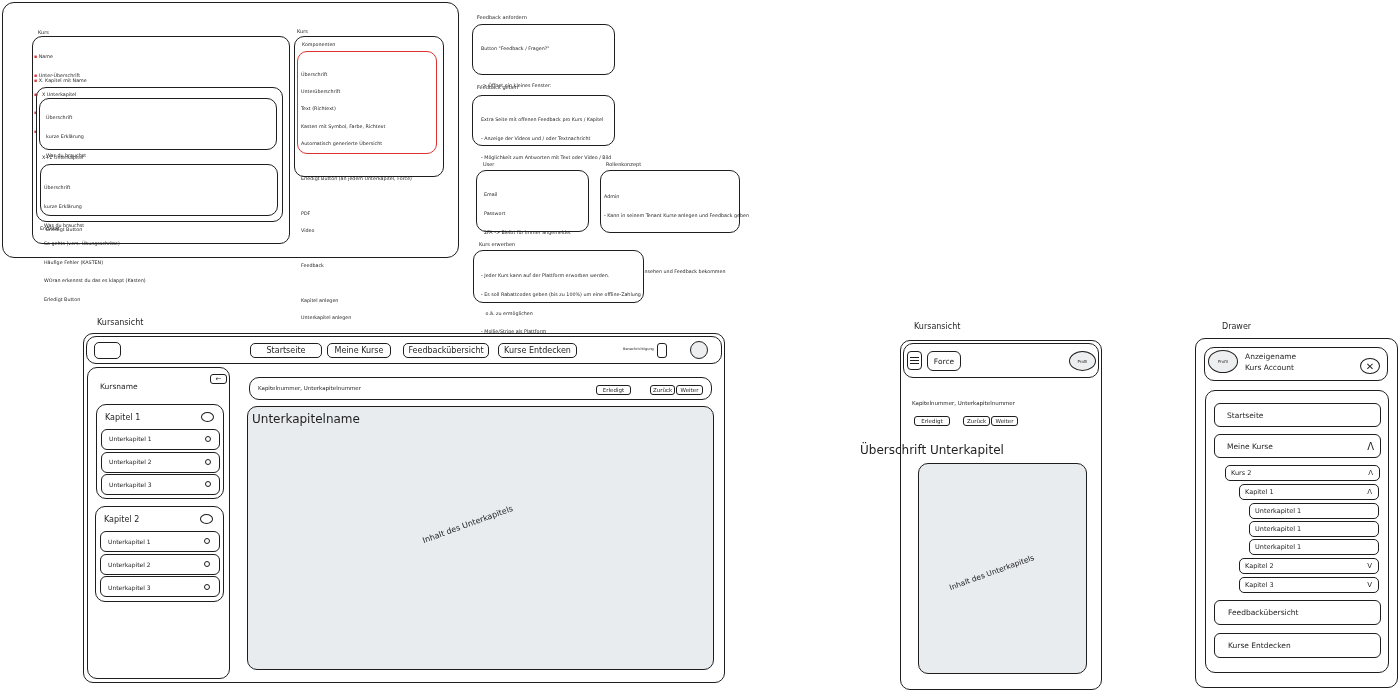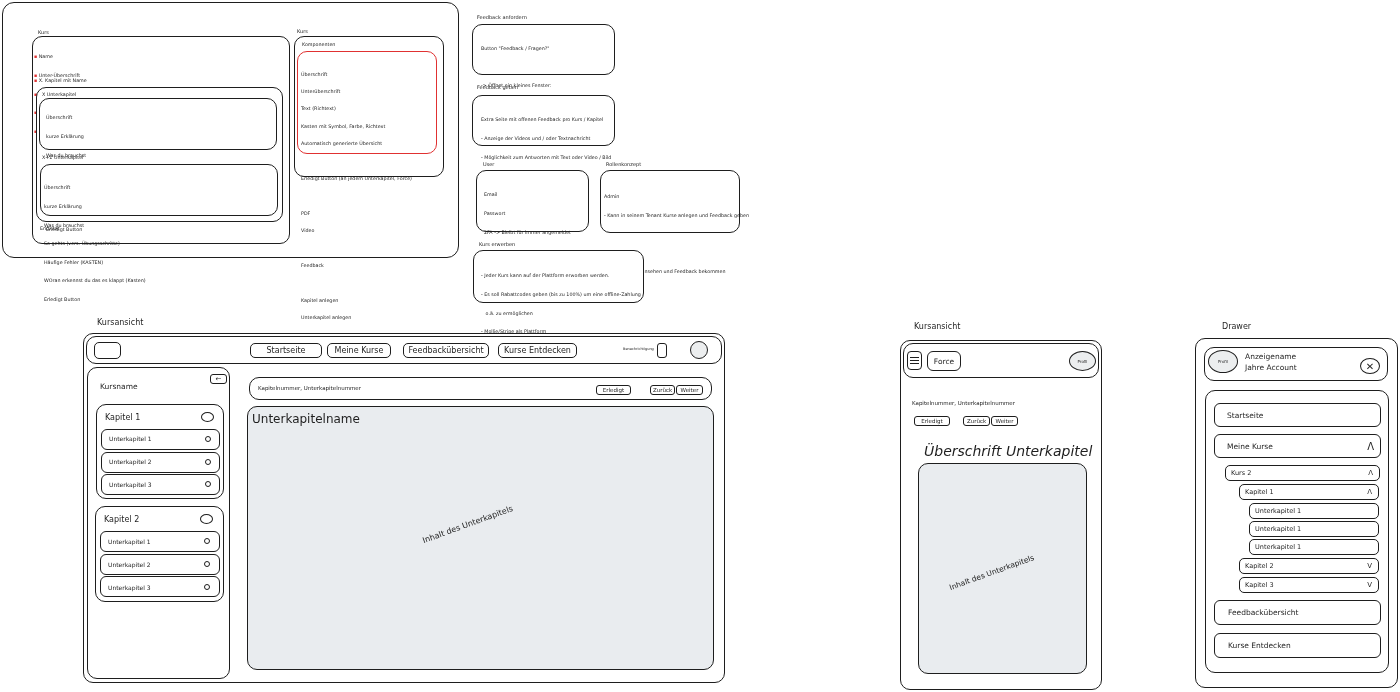--- a/index.html
+++ b/index.html
@@ -217,32 +217,32 @@
 <div class="lbl" style="left:912px;top:400px;font-size:5.5px;">Kapitelnummer, Unterkapitelnummer</div>
 <div class="btn" style="left:914px;top:416px;width:36px;height:10px;font-size:5.5px;border-radius:3px;">
     <span>Erledigt</span>
   </div>
 <div class="btn" style="left:963px;top:416px;width:27px;height:10px;font-size:5.5px;border-radius:3px;">
     <span>Zurück</span>
   </div>
 <div class="btn" style="left:991px;top:416px;width:27px;height:10px;font-size:5.5px;border-radius:3px;">
     <span>Weiter</span>
   </div>
-<div class="lbl" style="left:924px;top:443px;font-size:14px;font-style:italic;">Überschrift Unterkapitel</div>
+<div class="lbl" style="left:860px;top:443px;font-size:12px;">Überschrift Unterkapitel</div>
 <div class="box gray" style="left:918px;top:463px;width:169px;height:211px;"></div>
 <div class="rotated" style="left:947px;top:568px;font-size:7.5px;">Inhalt des Unterkapitels</div>
 
 <div class="lbl" style="left:1222px;top:322px;font-size:8px;">Drawer</div>
 <div class="box" style="left:1195px;top:338px;width:203px;height:350px;"></div>
 <div class="box" style="left:1204px;top:347px;width:184px;height:34px;"></div>
 <div class="circle" style="left:1208px;top:350px;width:30px;height:23px;background:#eceeef;display:flex;align-items:center;justify-content:center;font-size:4px;">
     <span>Profil</span>
   </div>
 <div class="lbl" style="left:1245px;top:352px;font-size:7.5px;">Anzeigename</div>
-<div class="lbl" style="left:1245px;top:363px;font-size:7.5px;">Jahre Account</div>
+<div class="lbl" style="left:1245px;top:363px;font-size:7.5px;">Kurs Account</div>
 <div class="circle" style="left:1360px;top:358px;width:20px;height:16px;display:flex;align-items:center;justify-content:center;font-size:10px;">
     <span>✕</span>
   </div>
 
 <div class="box" style="left:1205px;top:390px;width:184px;height:283px;"></div>
 <div class="btn" style="left:1214px;top:403px;width:167px;height:24px;font-size:7.5px;justify-content:flex-start;padding-left:12px;border-radius:6px;">
     <span>Startseite</span>
   </div>
 <div class="btn" style="left:1214px;top:434px;width:167px;height:24px;font-size:7.5px;justify-content:space-between;padding:0 6px 0 12px;border-radius:6px;">
     <span>Meine Kurse</span>

